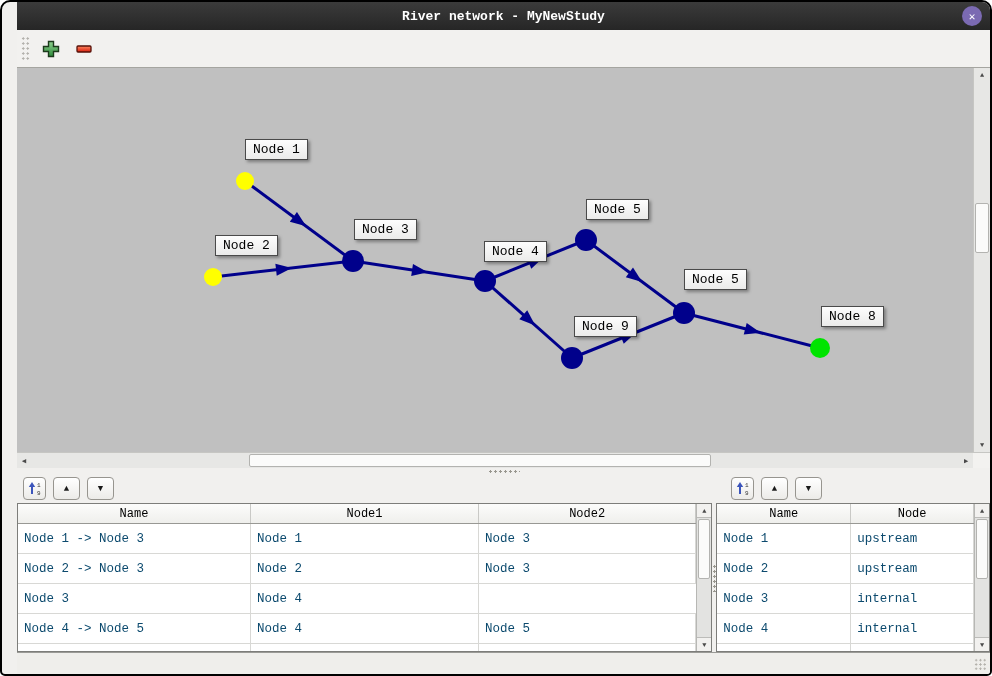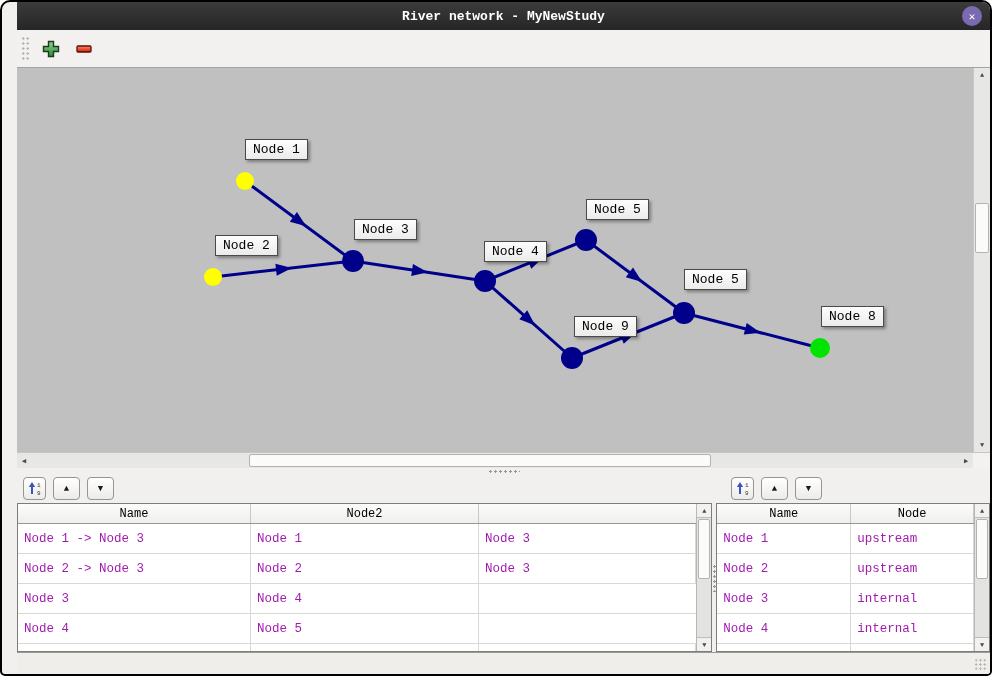--- a/index.html
+++ b/index.html
@@ -54,21 +54,21 @@
   
   .tables-row{height:149px;display:flex;background:#f1f0ee;}
   .table{background:#fff;border:1px solid #7d7d7a;display:flex;flex-direction:row;overflow:hidden;}
   .table.links{width:706px;} .table.nodes{width:278px;}
   .t-main{flex:1;display:flex;flex-direction:column;overflow:hidden;}
   .t-head{display:grid;height:20px;border-bottom:1px solid #989894;background:linear-gradient(#fcfcfb,#efefec);}
   .t-head .th{display:flex;align-items:center;justify-content:center;font-size:12px;color:#000;
     border-right:1px solid #c9c9c6;cursor:pointer;}
   .t-grid{flex:1;overflow:hidden;}
   .t-row{display:grid;height:30px;border-bottom:1px solid #d8d8d5;background:#fff;}
-  .t-cell{display:flex;align-items:center;padding-left:6px;font-size:12.5px;color:#a21caf;
+  .t-cell{display:flex;align-items:center;padding-left:6px;font-size:12.5px;color:#0c4a6e;
     border-right:1px solid #d8d8d5;overflow:hidden;white-space:nowrap;}
   .links .t-head,.links .t-row{grid-template-columns:233px 228px 1fr;}
   .nodes .t-head,.nodes .t-row{grid-template-columns:134px 1fr;}
   .t-scroll{width:15px;border-left:1px solid #b7b7b4;background:#e3e3e1;position:relative;}
   .t-scroll .arr{position:absolute;left:0;right:0;height:14px;background:#f2f1ef;display:flex;align-items:center;
     justify-content:center;font-size:7px;color:#4a4a4a;cursor:pointer;}
   .t-scroll .arr.up{top:0;border-bottom:1px solid #bcbcb9;}
   .t-scroll .arr.down{bottom:0;border-top:1px solid #bcbcb9;}
   .t-scroll .thumb{position:absolute;left:1px;right:1px;top:15px;height:60px;background:#fbfbfa;
     border:1px solid #b3b3b0;border-radius:2px;cursor:pointer;}
@@ -224,38 +224,40 @@
         <span>▼</span>
       </span>
     </div>
   </div>
 
   <div class="tables-row">
     <div class="table links" id="links-table">
       <div class="t-main">
         <div class="t-head">
             <div class="th">Name</div>
+            <div class="th">Node1</div>
             <div class="th">Node2</div>
           </div>
         <div class="t-grid">
             <div class="t-row">
               <div class="t-cell">Node 1 -&gt; Node 3</div>
               <div class="t-cell">Node 1</div>
               <div class="t-cell">Node 3</div>
             </div>
             <div class="t-row">
               <div class="t-cell">Node 2 -&gt; Node 3</div>
               <div class="t-cell">Node 2</div>
               <div class="t-cell">Node 3</div>
             </div>
             <div class="t-row">
               <div class="t-cell">Node 3</div>
               <div class="t-cell">Node 4</div>
             </div>
             <div class="t-row">
+              <div class="t-cell">Node 4 -&gt; Node 5</div>
               <div class="t-cell">Node 4</div>
               <div class="t-cell">Node 5</div>
             </div>
             <div class="t-row">
               <div class="t-cell"></div>
               <div class="t-cell"></div>
               <div class="t-cell"></div>
             </div>
           </div>
       </div>

